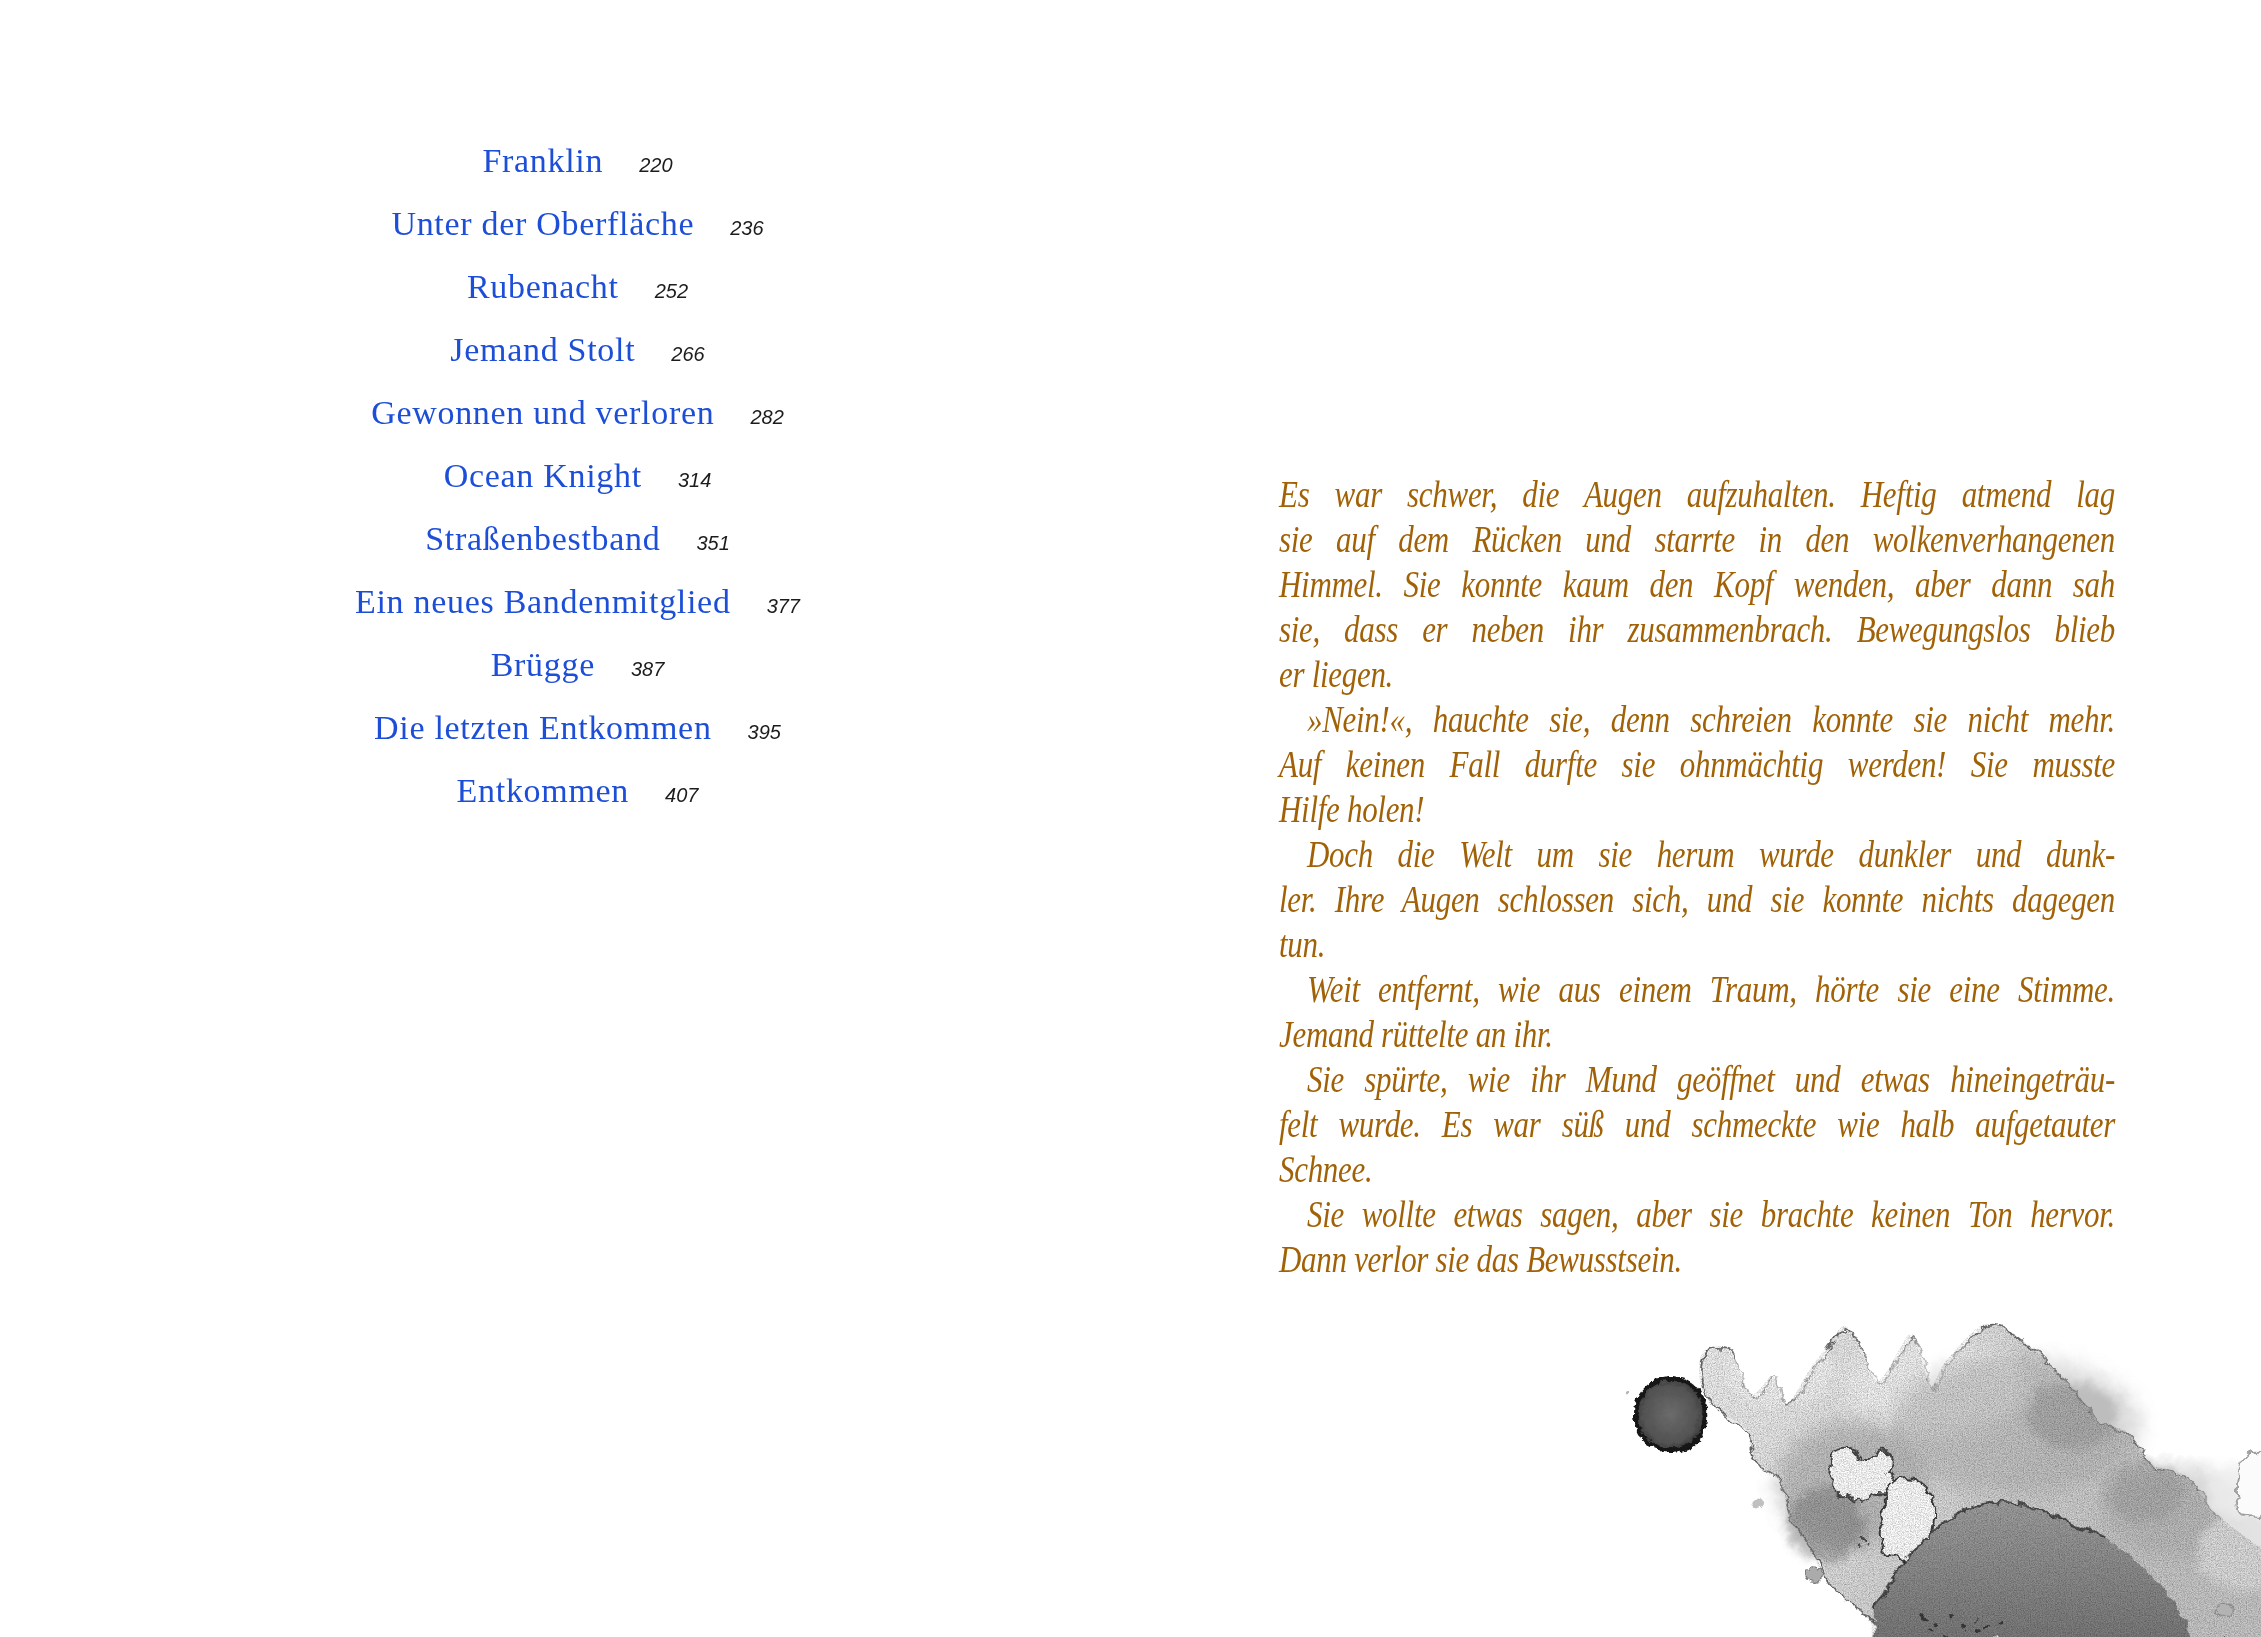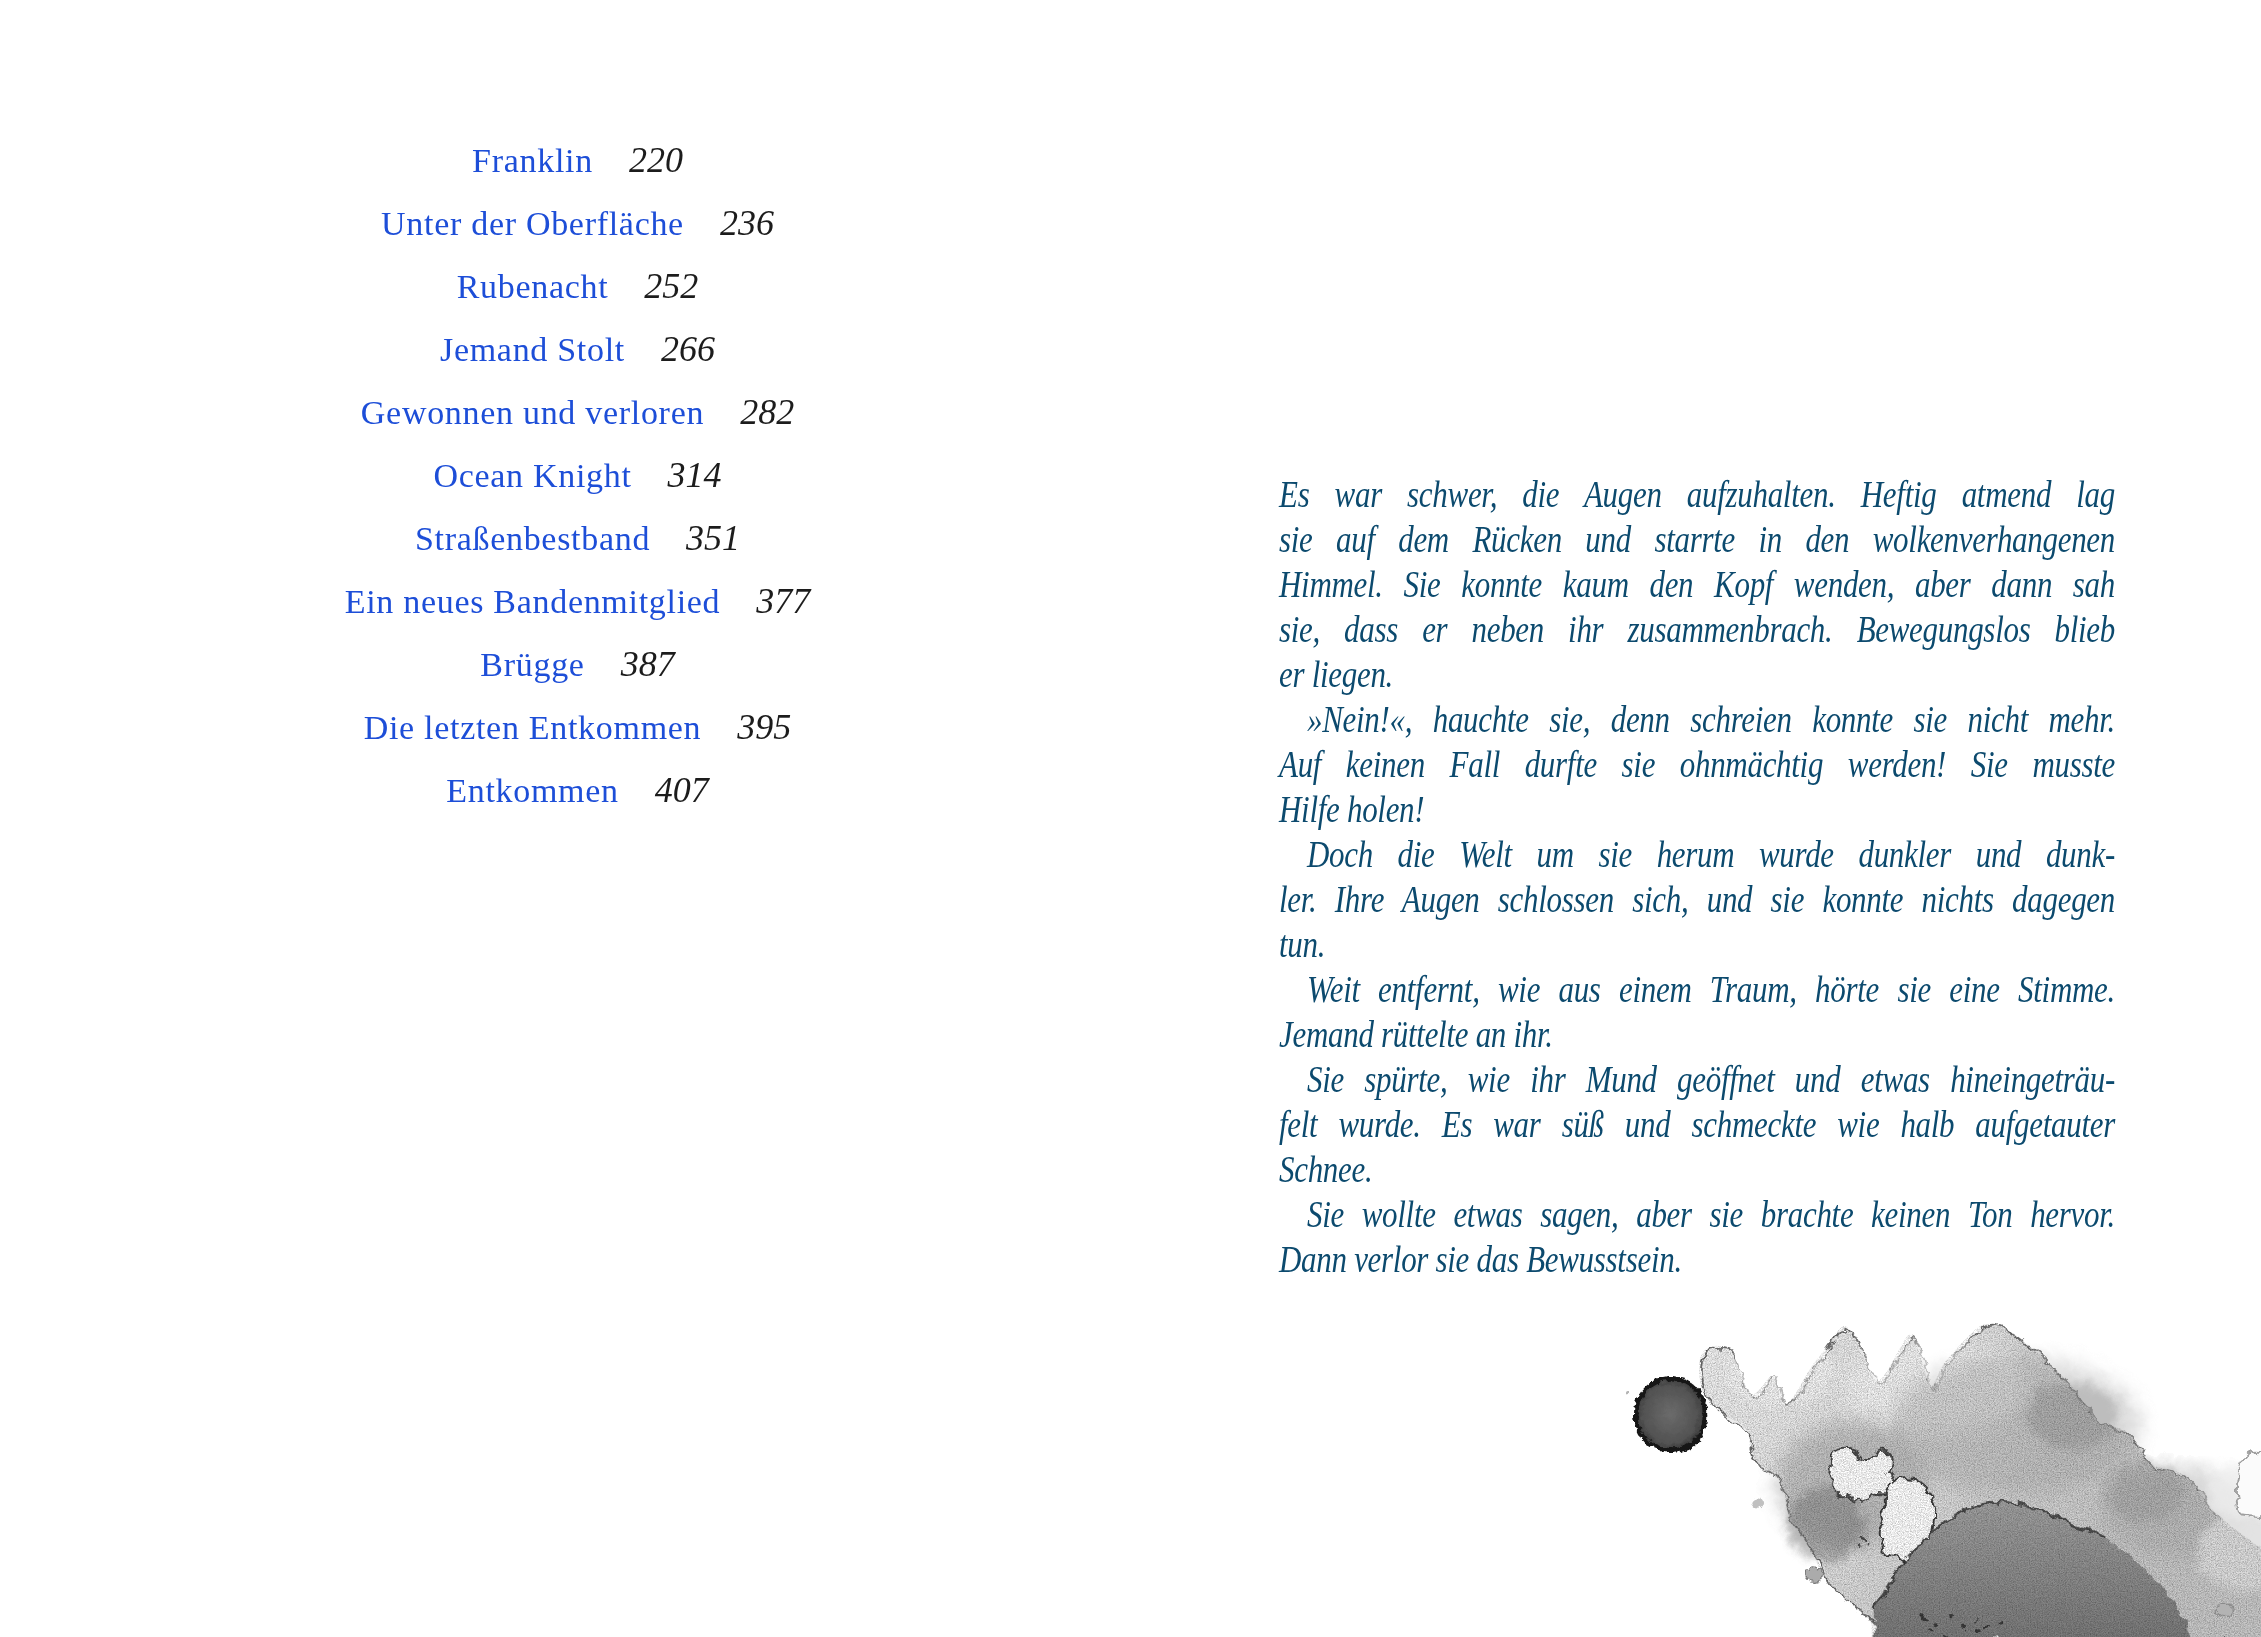--- a/index.html
+++ b/index.html
@@ -25,37 +25,37 @@
     text-align: center;
     white-space: nowrap;
   }
   .toc-title {
     font-family: "Liberation Serif", serif;
     font-size: 34px;
     letter-spacing: 0.7px;
     color: #1d4ed8;
   }
   .toc-num {
-    font-family: Liberation Serif, serif;
+    font-family: Liberation Sans, sans-serif;
     font-style: italic;
-    font-size: 36px;
+    font-size: 20px;
     margin-left: 36px;
     color: #1c1c1c;
   }
 
   
   .bodytext {
     position: absolute;
     left: 1279px; top: 472px;
     width: 836px;
     font-family: "Liberation Serif", serif;
     font-style: italic;
     font-size: 31px;
     letter-spacing: -0.3px;
-    color: #0c4a6e;
+    color: #a16207;
   }
   .line {
     height: 45px;
     line-height: 45px;
     text-align: justify;
     text-align-last: justify;
     transform: scaleY(1.2);
     white-space: nowrap;
   }
   .line.last {

